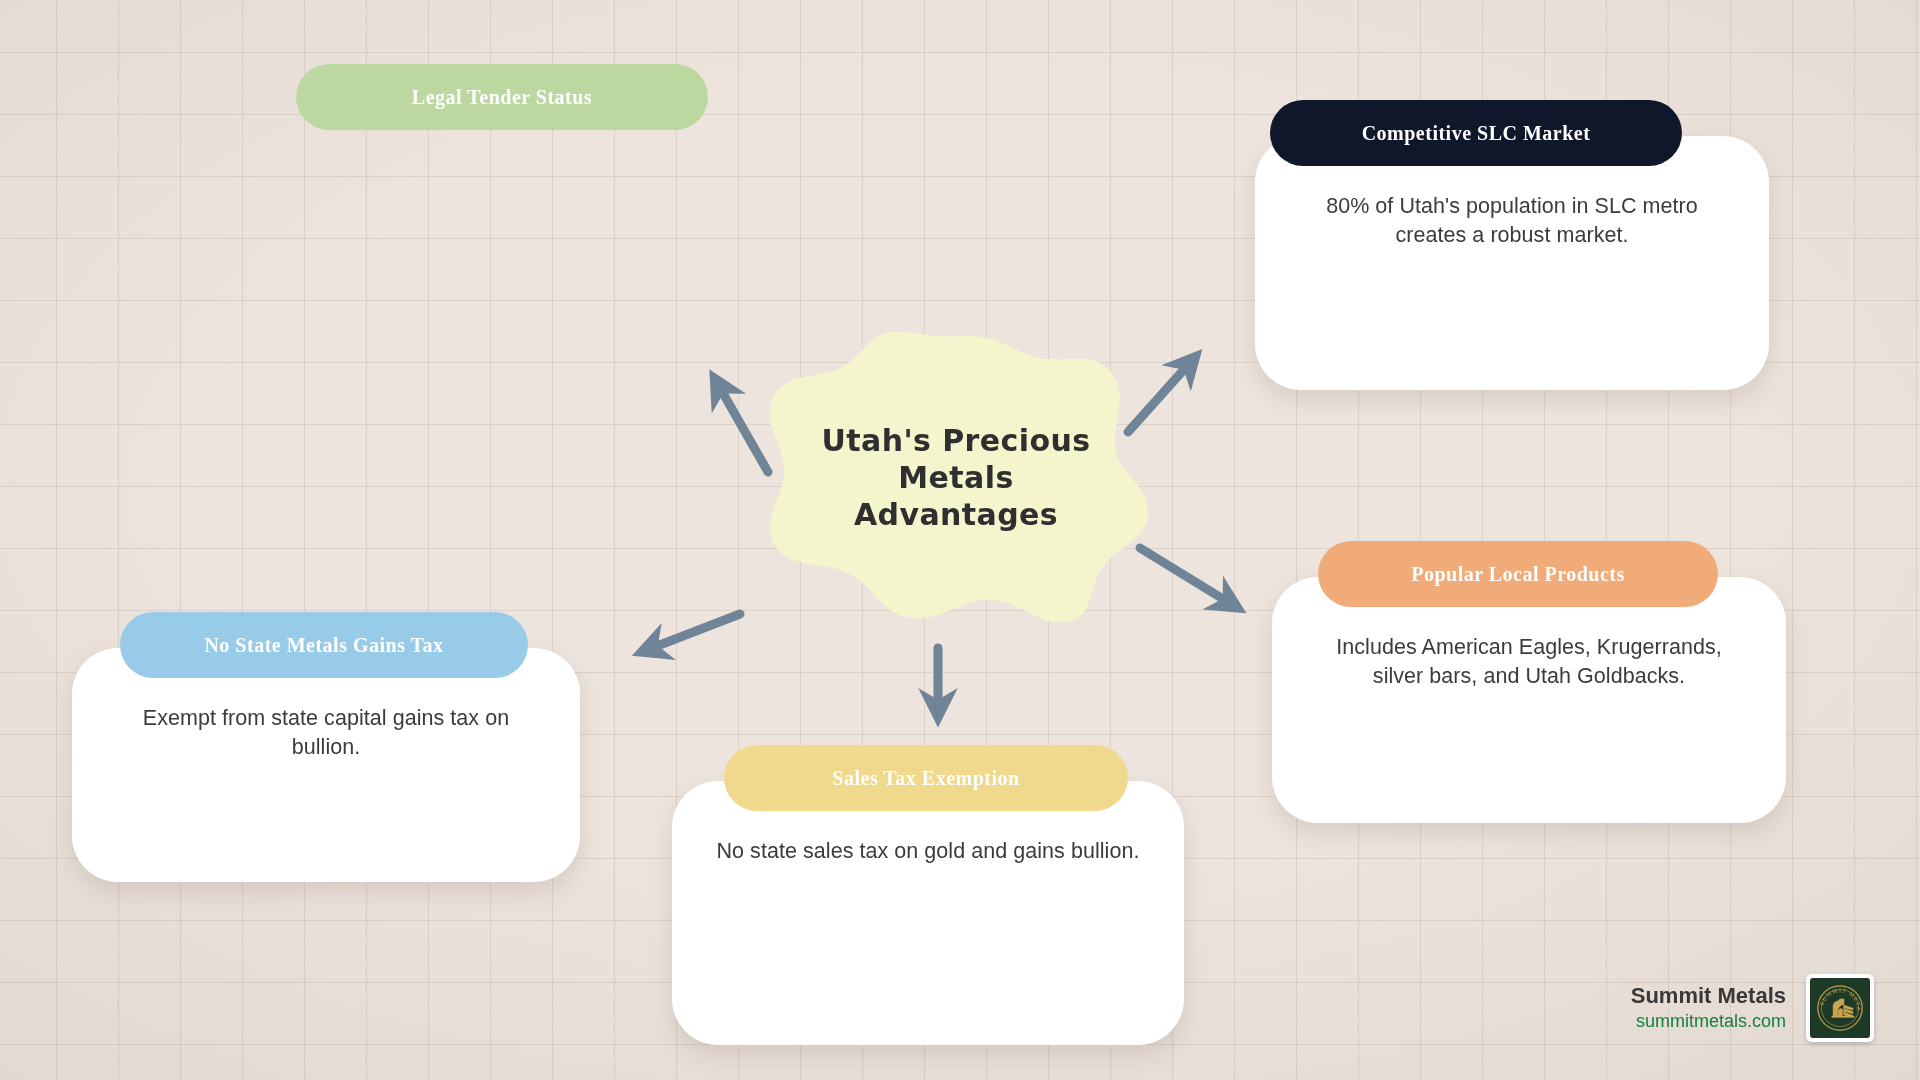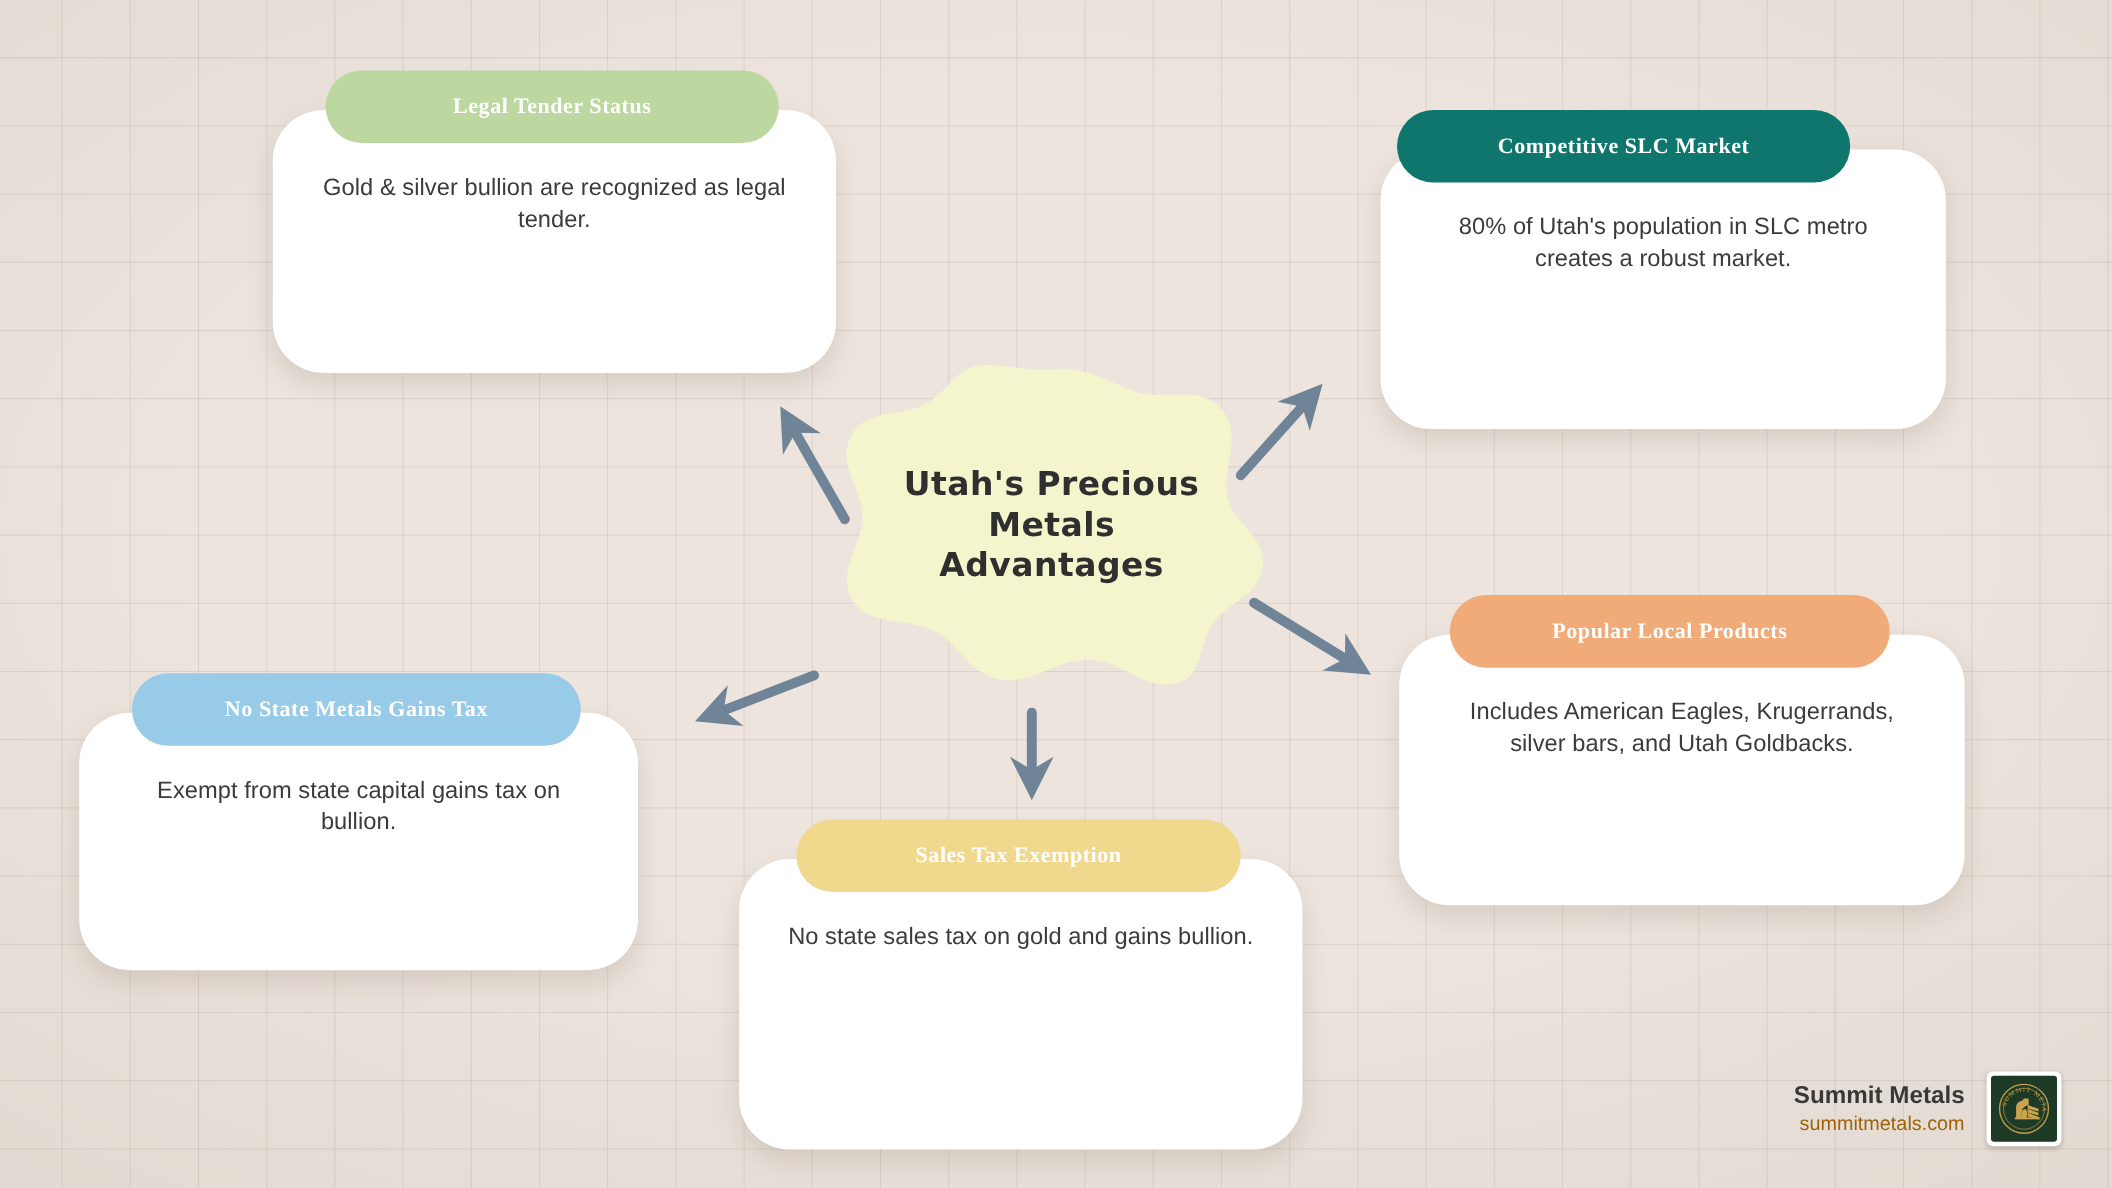--- a/index.html
+++ b/index.html
@@ -155,21 +155,21 @@
   #brand-name {
     font-family: "Liberation Sans", sans-serif;
     font-weight: bold;
     font-size: 22px;
     color: #383838;
     line-height: 1.25;
   }
   #brand-url {
     font-family: "Liberation Sans", sans-serif;
     font-size: 18px;
-    color: #a16207;
+    color: #15803d;
     line-height: 1.4;
   }
   #brand-logo {
     width: 68px;
     height: 68px;
     border-radius: 6px;
     background: #ffffff;
     padding: 4px;
     box-sizing: border-box;
     box-shadow: 0 2px 5px rgba(0,0,0,0.18);
@@ -237,33 +237,30 @@
              C166,3 176,8 196,6 Z" fill="#f4f4cd"></path>
   </svg>
   <div id="center-title">
     <div>Utah's Precious</div>
     <div>Metals</div>
     <div>Advantages</div>
   </div>
 </div>
 
 <div class="card" id="card-legal-tender">
-  <div class="card-body">
-    <div class="card-text">Gold &amp; silver bullion are recognized as legal tender.</div>
-  </div>
   <div class="card-header" style="background:#bcd8a0">
     <span>Legal Tender Status</span>
   </div>
 </div>
 
 <div class="card" id="card-slc-market">
   <div class="card-body">
     <div class="card-text">80% of Utah's population in SLC metro creates a robust market.</div>
   </div>
-  <div class="card-header" style="background:#0f766e">
+  <div class="card-header" style="background:#0f172a">
     <span>Competitive SLC Market</span>
   </div>
 </div>
 
 <div class="card" id="card-local-products">
   <div class="card-body">
     <div class="card-text">Includes American Eagles, Krugerrands, silver bars, and Utah Goldbacks.</div>
   </div>
   <div class="card-header" style="background:#f0ab79">
     <span>Popular Local Products</span>

